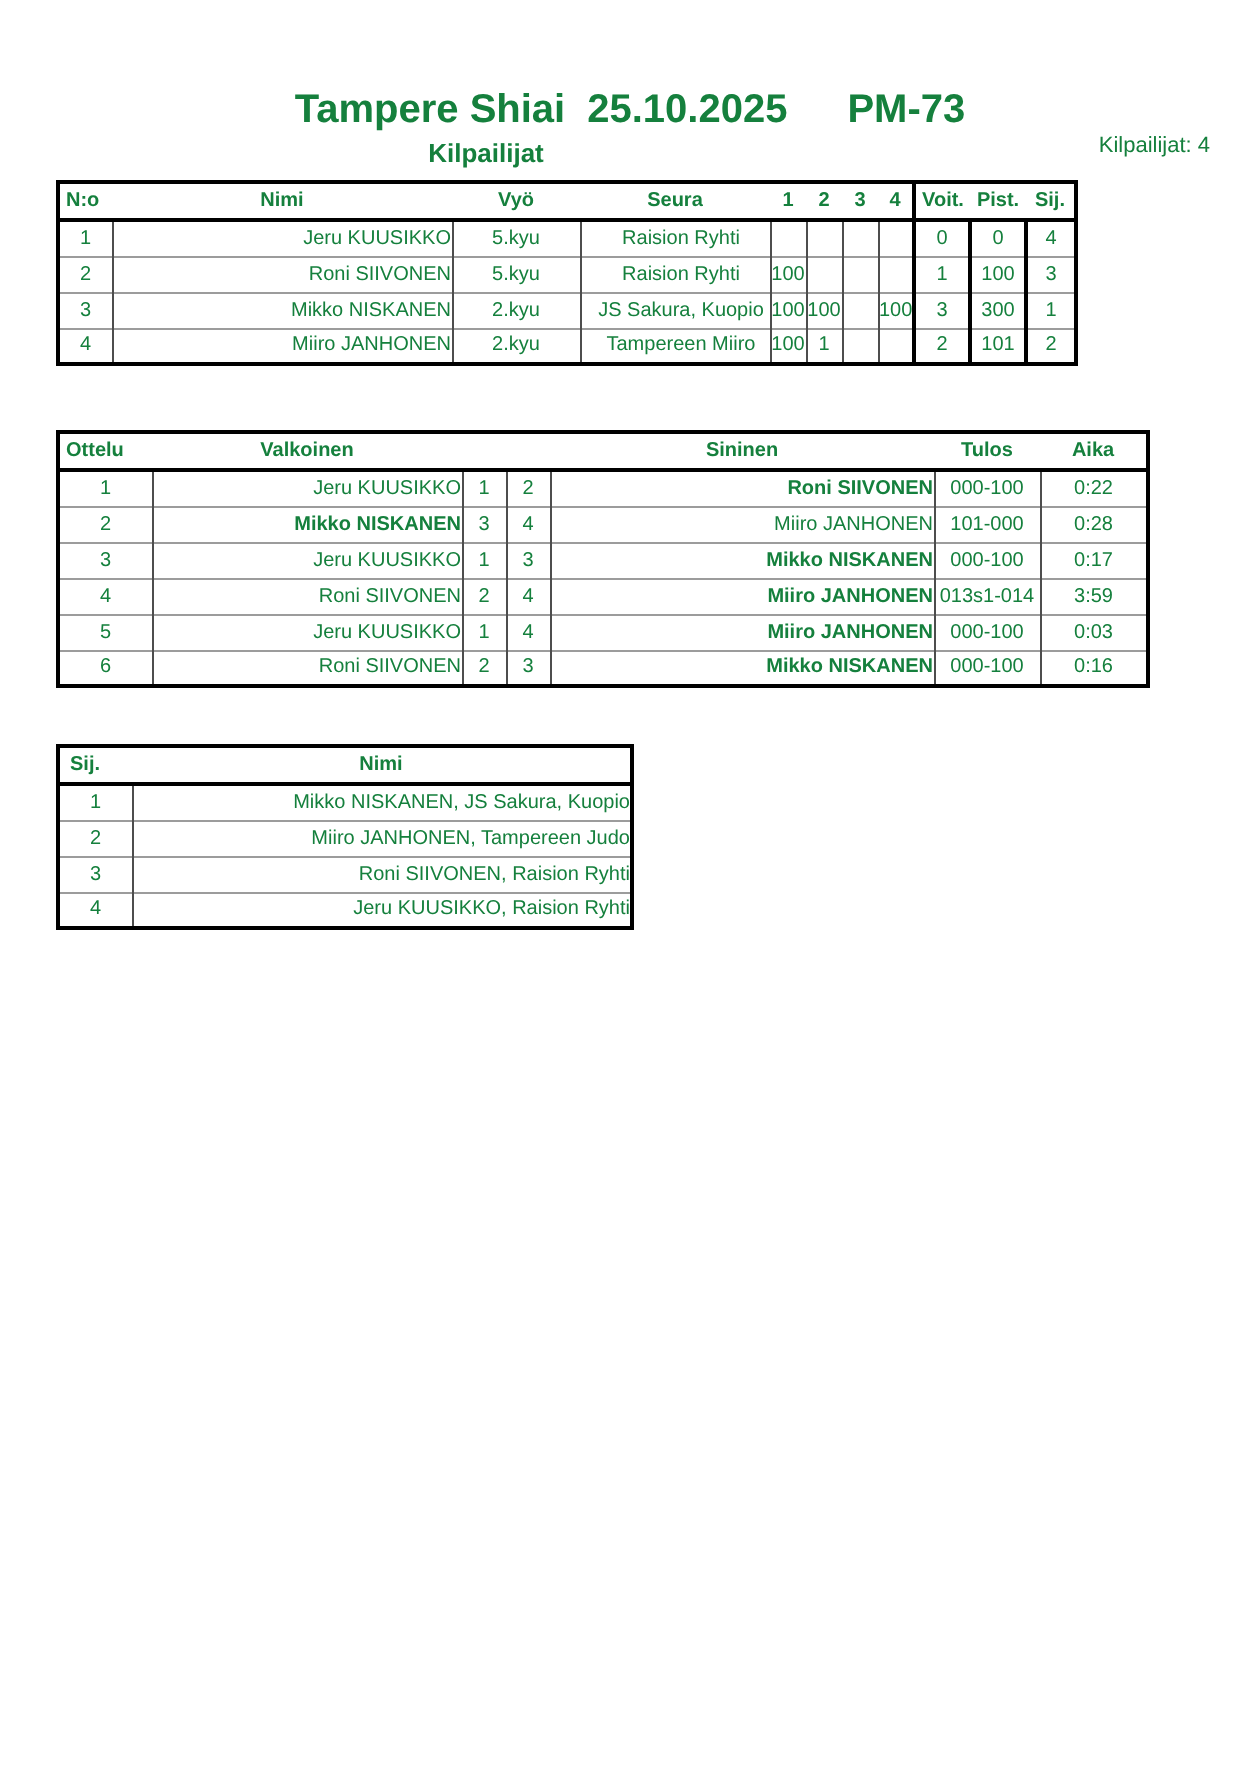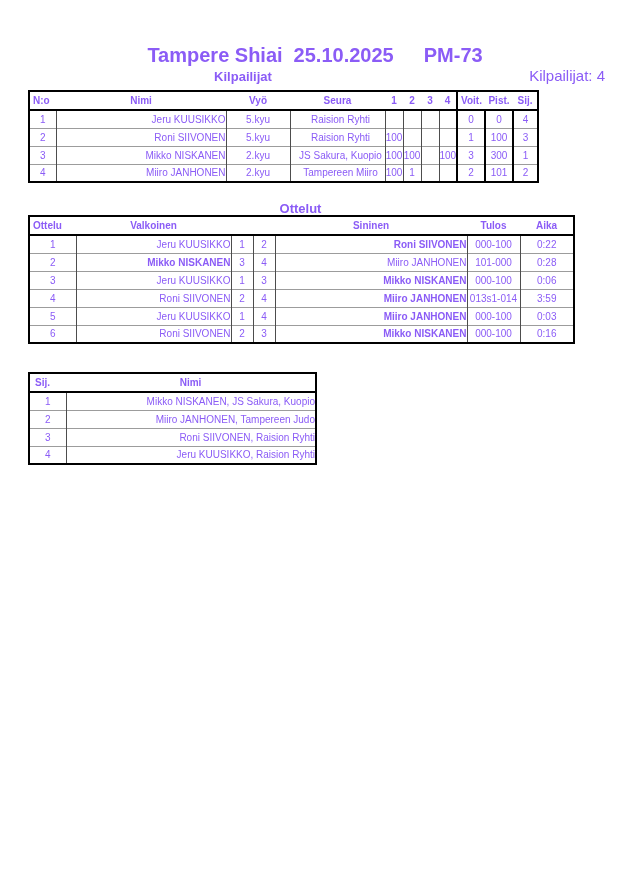--- a/index.html
+++ b/index.html
@@ -1,38 +1,38 @@
 <!DOCTYPE html>
 <html><head>
 <meta charset="utf-8">
 <style>
   * { margin:0; padding:0; box-sizing:border-box; }
   html,body { background:#e8e8e8; }
   .page {
     position:relative; width:630px; height:891px; background:#ffffff;
-    font-family:"Liberation Sans", sans-serif; color:#8b5cf6; overflow:hidden;
+    font-family:"Liberation Sans", sans-serif; color:#15803d; overflow:hidden;
     margin:0 auto;
   }
   .main-title {
     position:absolute; top:44px; left:0; right:0;
     display:flex; justify-content:center; align-items:baseline;
     font-size:20px; font-weight:bold; white-space:nowrap;
   }
   .t-date { margin-left:11px; }
   .t-class { margin-left:30px; }
   .sub-title {
     position:absolute; font-size:13px; font-weight:bold; text-align:center;
     white-space:nowrap;
   }
   .st-competitors { top:69px; left:0; width:486px; }
   .st-matches     { top:201px; left:28px; width:545px; }
   .st-results     { top:352px; left:28px; width:287px; }
   .count-label {
     position:absolute; top:67px; left:500px; width:105px;
-    font-size:15px; text-align:right;
+    font-size:11px; text-align:right;
   }
   table {
     position:absolute; border-collapse:collapse; table-layout:fixed;
     border:2px solid #000;
   }
   th, td {
     font-size:10px; padding:0; white-space:nowrap; overflow:hidden;
     vertical-align:middle; text-align:center; height:18px;
   }
   th { font-weight:bold; }
@@ -151,21 +151,20 @@
         <td>1</td>
         <td></td>
         <td></td>
         <td class="c-wins">2</td>
         <td class="c-pist">101</td>
         <td class="c-sij">2</td>
       </tr>
     </tbody>
   </table>
 
-  <div class="sub-title st-matches">Ottelut</div>
 
   <table id="t2">
     <colgroup>
       <col style="width:47px">
         <col style="width:155px">
         <col style="width:22px">
         <col style="width:22px">
       <col style="width:192px">
         <col style="width:53px">
         <col style="width:54px">
@@ -200,21 +199,21 @@
         <td>101-000</td>
         <td>0:28</td>
       </tr>
       <tr>
         <td>3</td>
         <td class="name">Jeru KUUSIKKO</td>
         <td>1</td>
         <td>3</td>
         <td class="name bold">Mikko NISKANEN</td>
         <td>000-100</td>
-        <td>0:06</td>
+        <td>0:17</td>
       </tr>
       <tr>
         <td>4</td>
         <td class="name">Roni SIIVONEN</td>
         <td>2</td>
         <td>4</td>
         <td class="name bold">Miiro JANHONEN</td>
         <td>013s1-014</td>
         <td>3:59</td>
       </tr>

